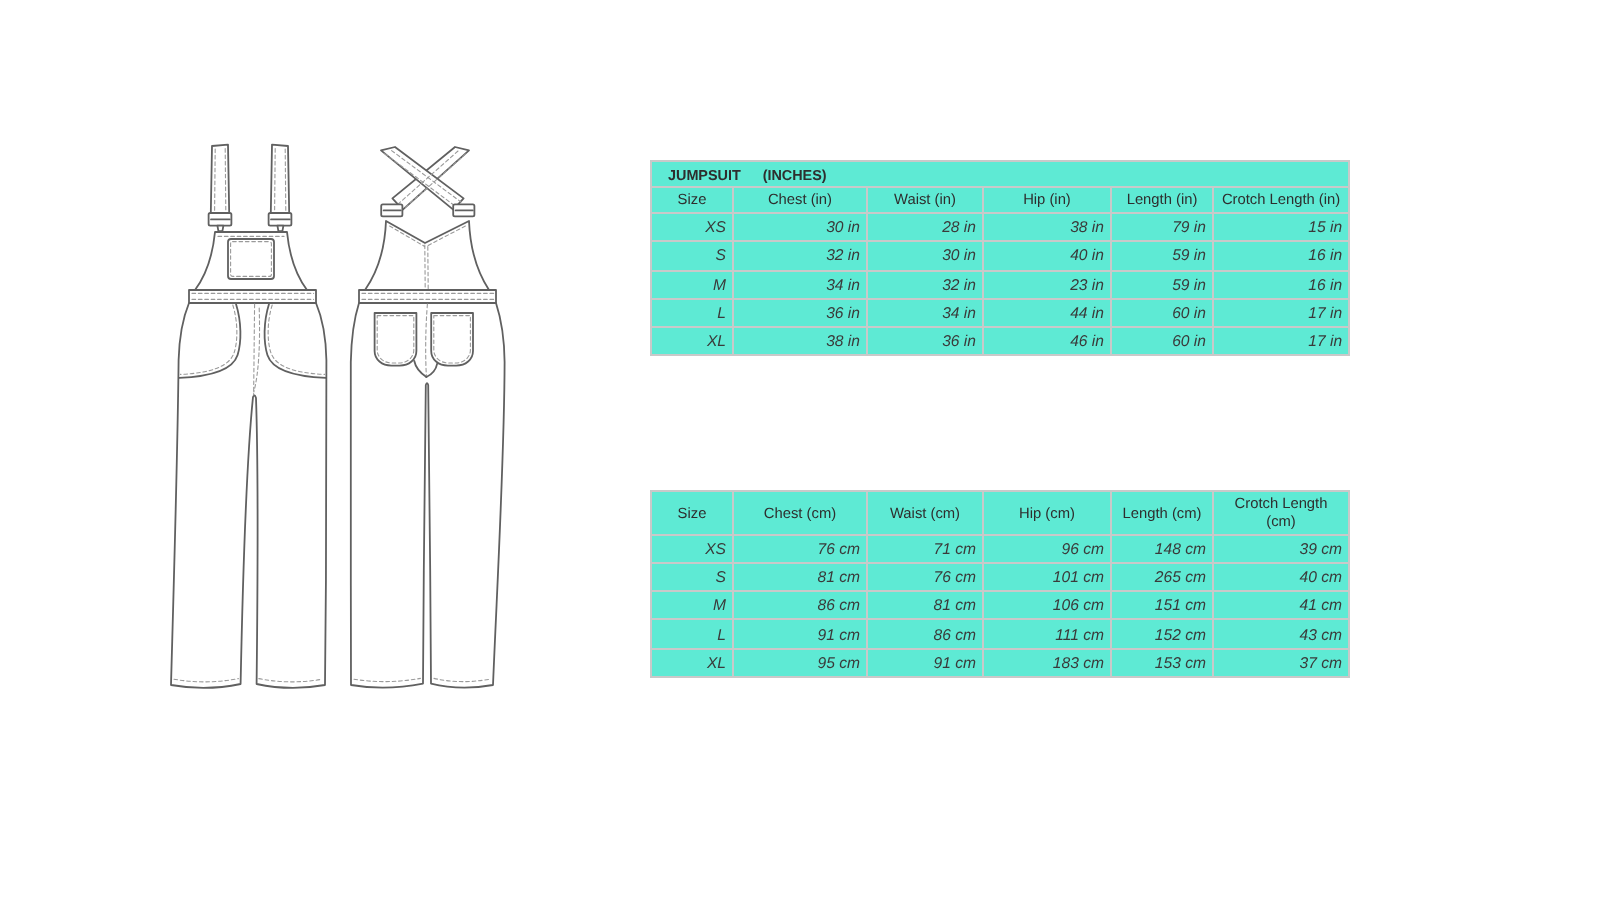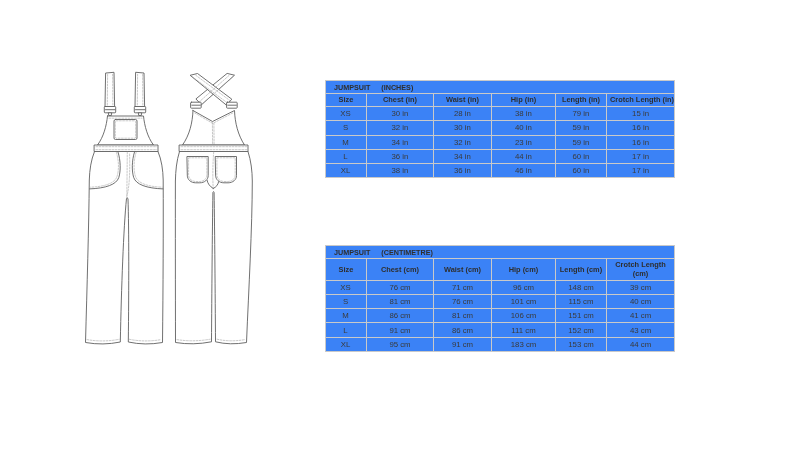--- a/index.html
+++ b/index.html
@@ -5,41 +5,41 @@
   html,body{margin:0;padding:0;}
   body{
     width:800px;height:450px;background:#ffffff;position:relative;overflow:hidden;
     font-family:"Liberation Sans","DejaVu Sans",sans-serif;
   }
   .sketch{position:absolute;left:75px;top:58px;width:200px;height:292px;}
   .tables{position:absolute;left:325px;top:0;}
   .size-table{
     position:absolute;left:0;
     border-collapse:collapse;table-layout:fixed;width:349px;
-    color:#3a3a3a;background:#3b82f6;
+    color:#3a3a3a;background:#5eead4;
   }
   .size-table.t0{top:80px;}
   .size-table.t1{top:245px;}
   .size-table th,.size-table td{
     border:1px solid #c9c9c9;
     padding:1px 3px;
     font-weight:normal;
     vertical-align:middle;
     overflow:hidden;
   }
   .size-table .title-row th{
     text-align:left;height:10px;padding-left:8px;
     font-size:7.2px;font-weight:bold;color:#2e2e2e;
   }
   .title-unit{margin-left:11px;}
   .size-table .head-row th{
-    text-align:center;font-weight:bold;font-size:7.4px;color:#2e2e2e;height:10px;
+    text-align:center;font-weight:normal;font-size:7.4px;color:#2e2e2e;height:10px;
   }
   .size-table .head-row th span{white-space:pre;display:inline-block;line-height:1.25;}
-  .size-table td{font-size:7.8px;height:11.3px;text-align:center;}
+  .size-table td{font-size:7.8px;height:11.3px;text-align:right;font-style:italic;}
   .size-table td:first-child{padding-left:2px;}
 </style>
 </head>
 <body>
 
 <svg class="sketch" viewBox="0 0 200 292" xmlns="http://www.w3.org/2000/svg">
   <g stroke="#606060" stroke-width="0.9" fill="none" stroke-linecap="round" stroke-linejoin="round">
 
     <g>
 
@@ -232,23 +232,20 @@
   <table class="size-table t1">
     <colgroup>
       <col style="width:41px">
         <col style="width:67px">
         <col style="width:58px">
       <col style="width:64px">
         <col style="width:51px">
         <col style="width:68px">
     </colgroup>
     <thead>
-        <tr class="title-row">
-          <th colspan="6"><span>JUMPSUIT</span><span class="title-unit">(CENTIMETRE)</span></th>
-        </tr>
         <tr class="head-row">
           <th><span>Size</span></th>
           <th><span>Chest (cm)</span></th>
           <th><span>Waist (cm)</span></th>
           <th><span>Hip (cm)</span></th>
           <th><span>Length (cm)</span></th>
           <th><span>Crotch Length
 (cm)</span></th>
         </tr>
       </thead>
@@ -259,21 +256,21 @@
           <td>71 cm</td>
           <td>96 cm</td>
           <td>148 cm</td>
           <td>39 cm</td>
         </tr>
         <tr>
           <td>S</td>
           <td>81 cm</td>
           <td>76 cm</td>
           <td>101 cm</td>
-          <td>115 cm</td>
+          <td>265 cm</td>
           <td>40 cm</td>
         </tr>
         <tr>
           <td>M</td>
           <td>86 cm</td>
           <td>81 cm</td>
           <td>106 cm</td>
           <td>151 cm</td>
           <td>41 cm</td>
         </tr>
@@ -284,17 +281,17 @@
           <td>111 cm</td>
           <td>152 cm</td>
           <td>43 cm</td>
         </tr>
         <tr>
           <td>XL</td>
           <td>95 cm</td>
           <td>91 cm</td>
           <td>183 cm</td>
           <td>153 cm</td>
-          <td>44 cm</td>
+          <td>37 cm</td>
         </tr>
       </tbody>
   </table>
 </div>
 
 </body></html>

